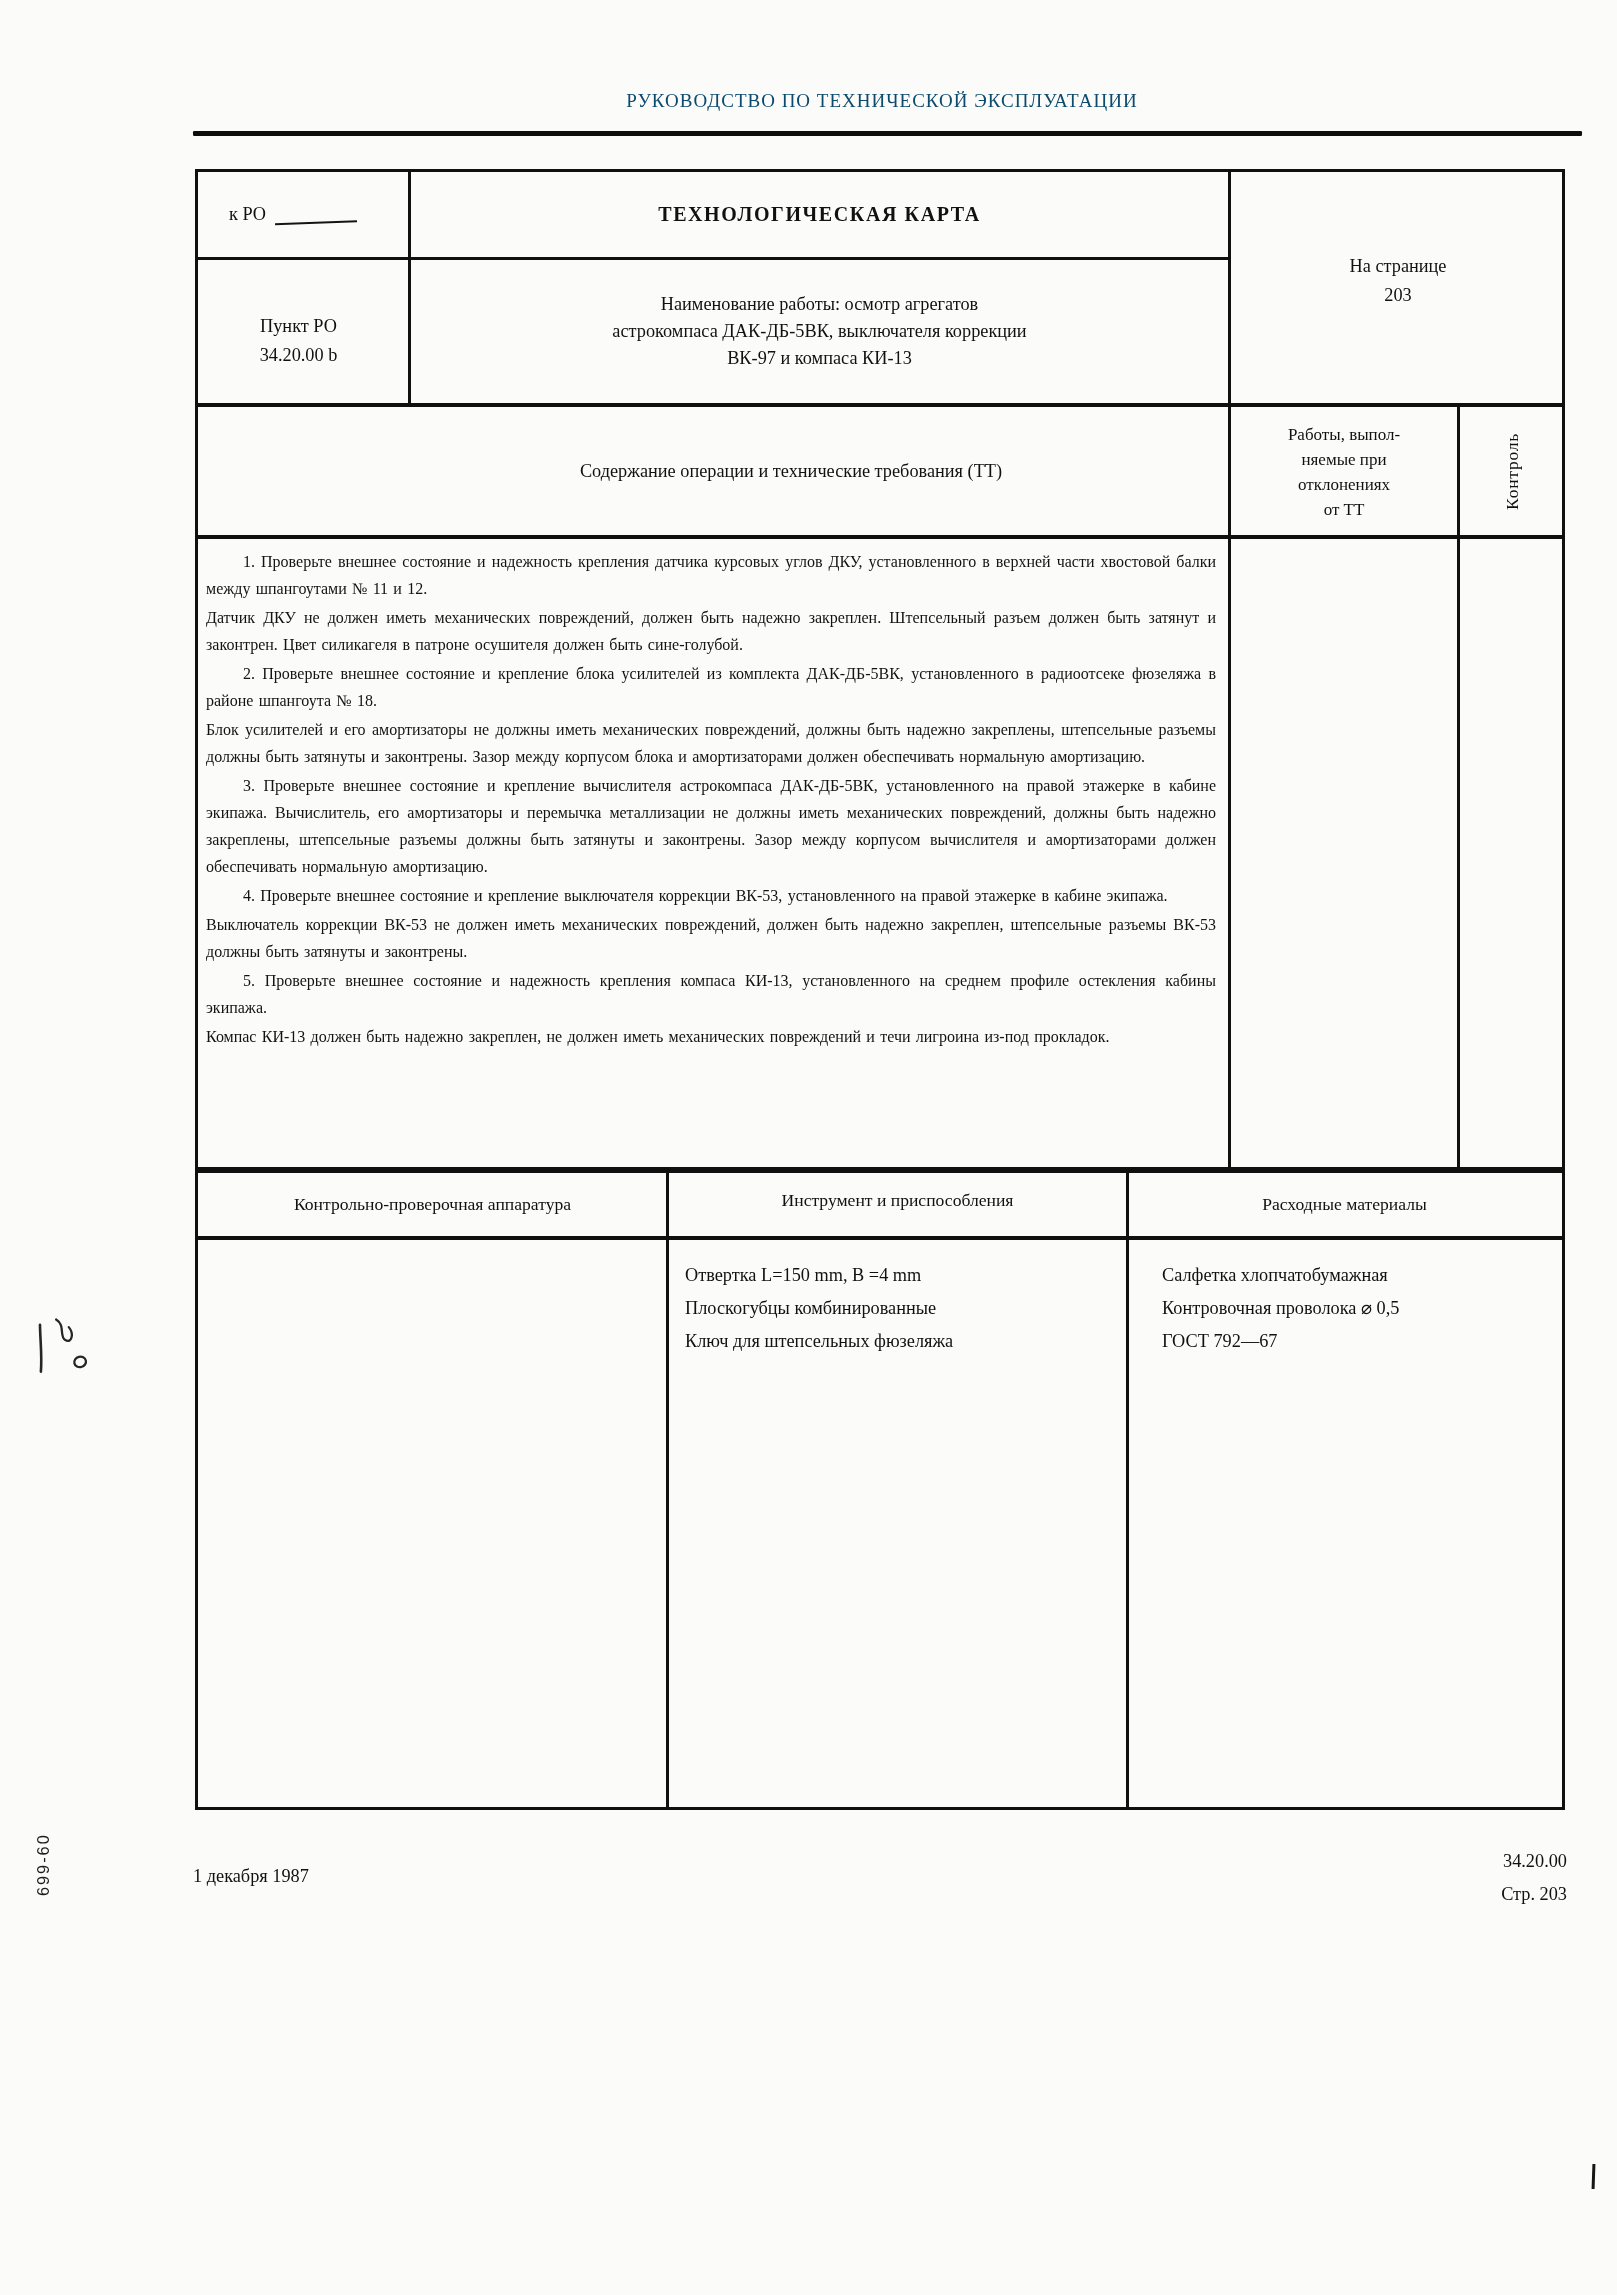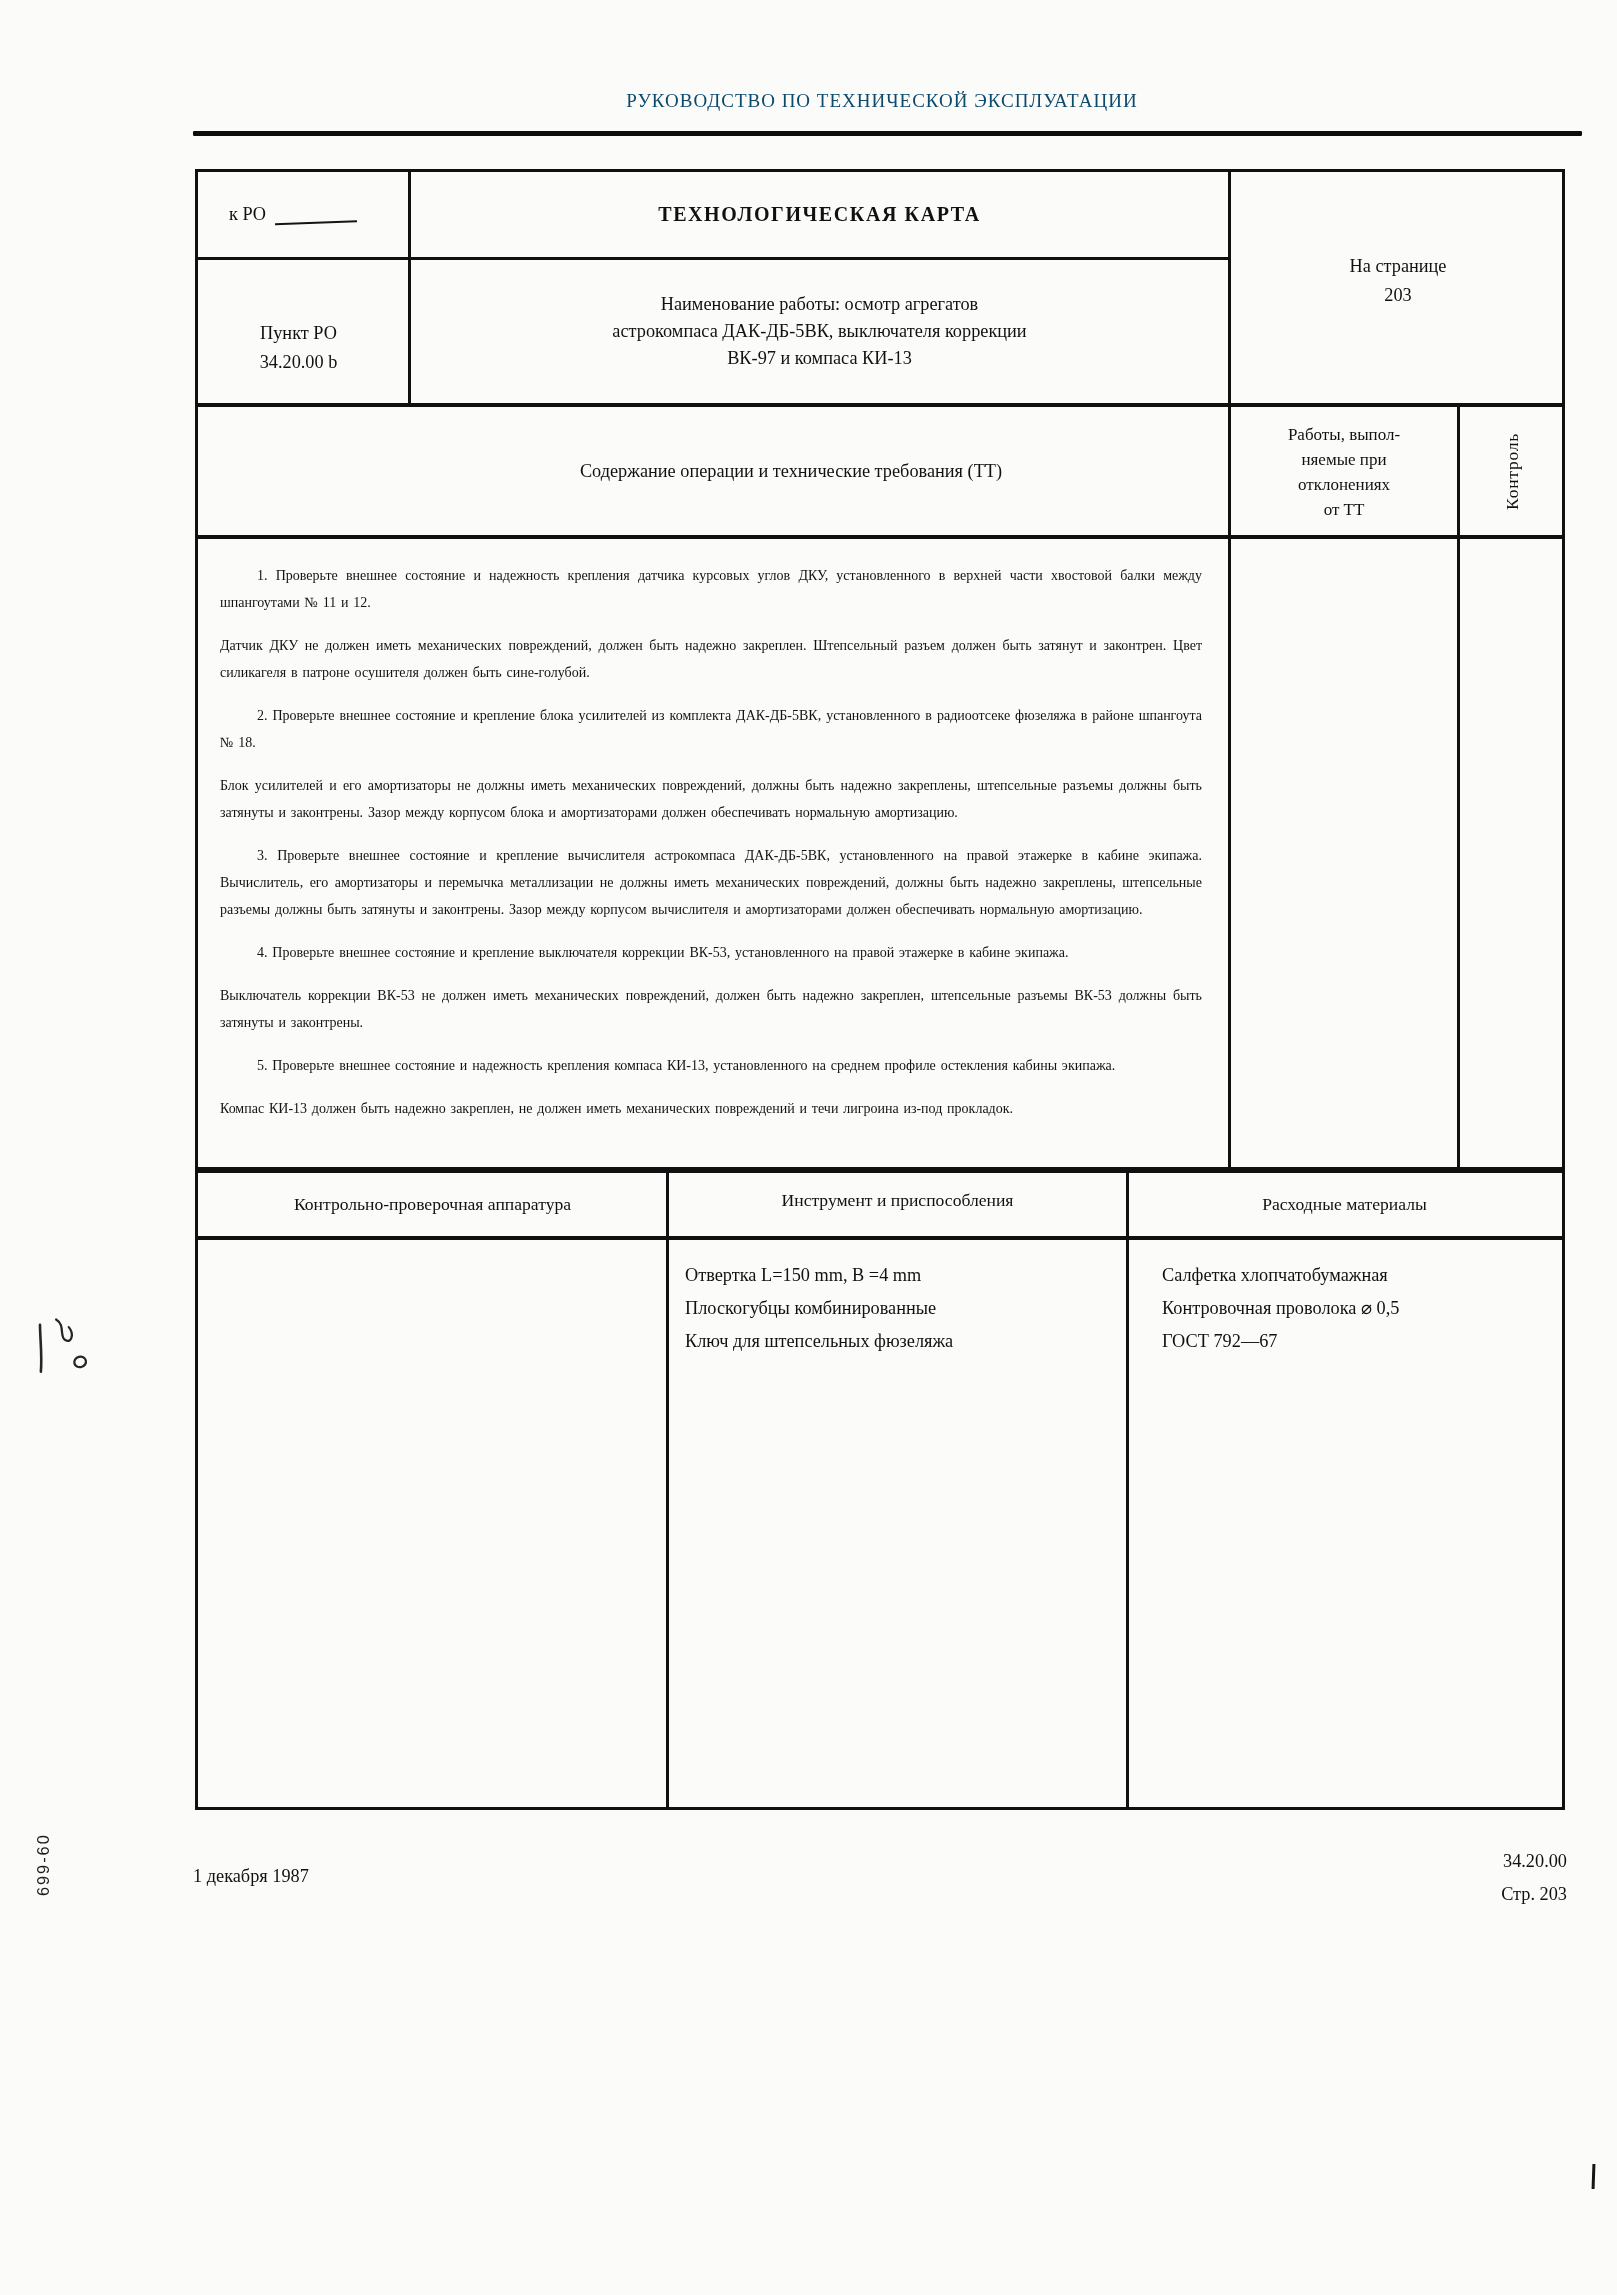--- a/index.html
+++ b/index.html
@@ -23,21 +23,21 @@
   .ro-label{font-size:18.3px;}
   .blank-line{display:inline-block;width:82px;height:0.7px;border-bottom:2px solid #141414;margin-left:9.1px;transform:translateY(7.8px) rotate(-2deg);}
   .card-title{font-size:20px;font-weight:700;letter-spacing:1.6px;}
   .onpage{font-size:18.3px;line-height:29px;}
   .punkt{font-size:18.3px;line-height:29px;}
   .workname{font-size:18.3px;line-height:27px;}
   .colhdr{font-size:18.3px;}
   .devhdr{font-size:17px;line-height:25px;}
   .control-rot{transform:rotate(-90deg);font-size:17.6px;letter-spacing:0.7px;white-space:nowrap;}
   .ops{position:absolute;left:204px;top:546px;width:1014px;}
-  .para{margin:16px;font-size:14px;line-height:27px;text-align:justify;color:#131313;word-spacing:1.3px;}
+  .para{margin:2px;font-size:16px;line-height:27px;text-align:justify;color:#131313;word-spacing:1.3px;}
   .para.indent{text-indent:37px;}
   .res-hdr{font-size:17.6px;}
   .res-lines{position:absolute;}
   .res-line{font-size:18.3px;line-height:33px;white-space:nowrap;}
   .footer-date{position:absolute;left:193px;top:1866px;font-size:18.3px;}
   .footer-right{position:absolute;right:50px;top:1845px;text-align:right;font-size:18.3px;line-height:33px;}
   .print-code{
     position:absolute;left:34px;top:1896px;
     transform:rotate(-90deg);transform-origin:0 0;
     font-size:16.3px;letter-spacing:2px;white-space:nowrap;color:#1c1c1c;
@@ -68,21 +68,21 @@
 
 <div class="cell" style="left:411px;top:172px;width:817px;height:85px;">
   <span class="card-title">ТЕХНОЛОГИЧЕСКАЯ КАРТА</span>
 </div>
 
 <div class="cell cell-col onpage" style="left:1231px;top:183px;width:334px;height:196px;">
   <div>На странице</div>
   <div>203</div>
 </div>
 
-<div class="cell cell-col punkt" style="left:198px;top:276px;width:201px;height:144px;">
+<div class="cell cell-col punkt" style="left:198px;top:269px;width:201px;height:144px;">
   <div>Пункт РО</div>
   <div>34.20.00 b</div>
 </div>
 
 <div class="cell cell-col workname" style="left:411px;top:259px;width:817px;height:144px;">
   <div>Наименование работы: осмотр агрегатов</div>
   <div>астрокомпаса ДАК-ДБ-5ВК, выключателя коррекции</div>
   <div>ВК-97 и компаса КИ-13</div>
 </div>
 

